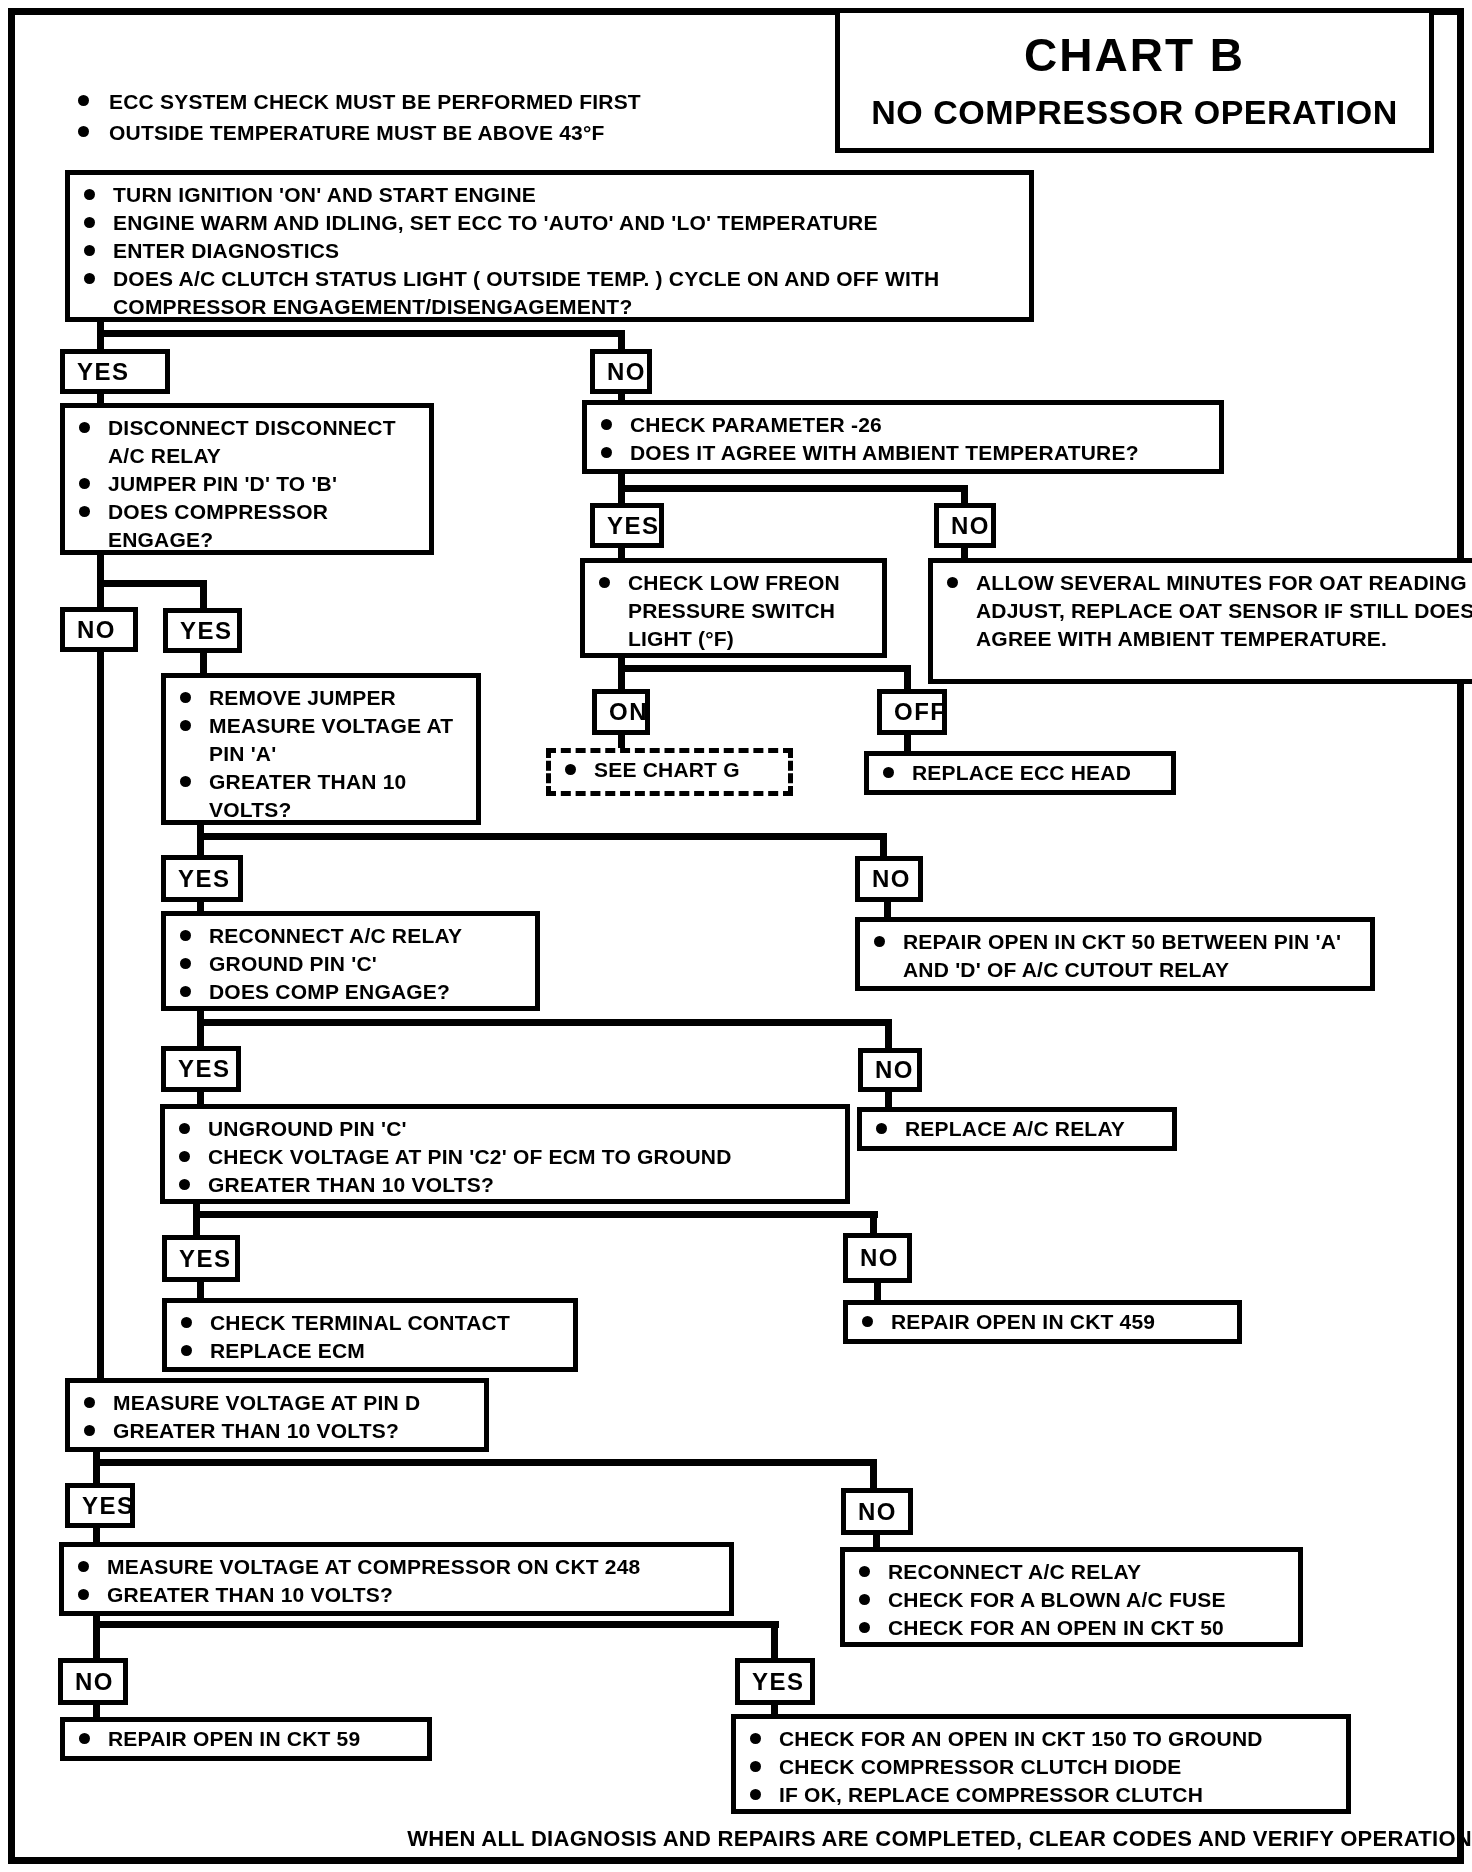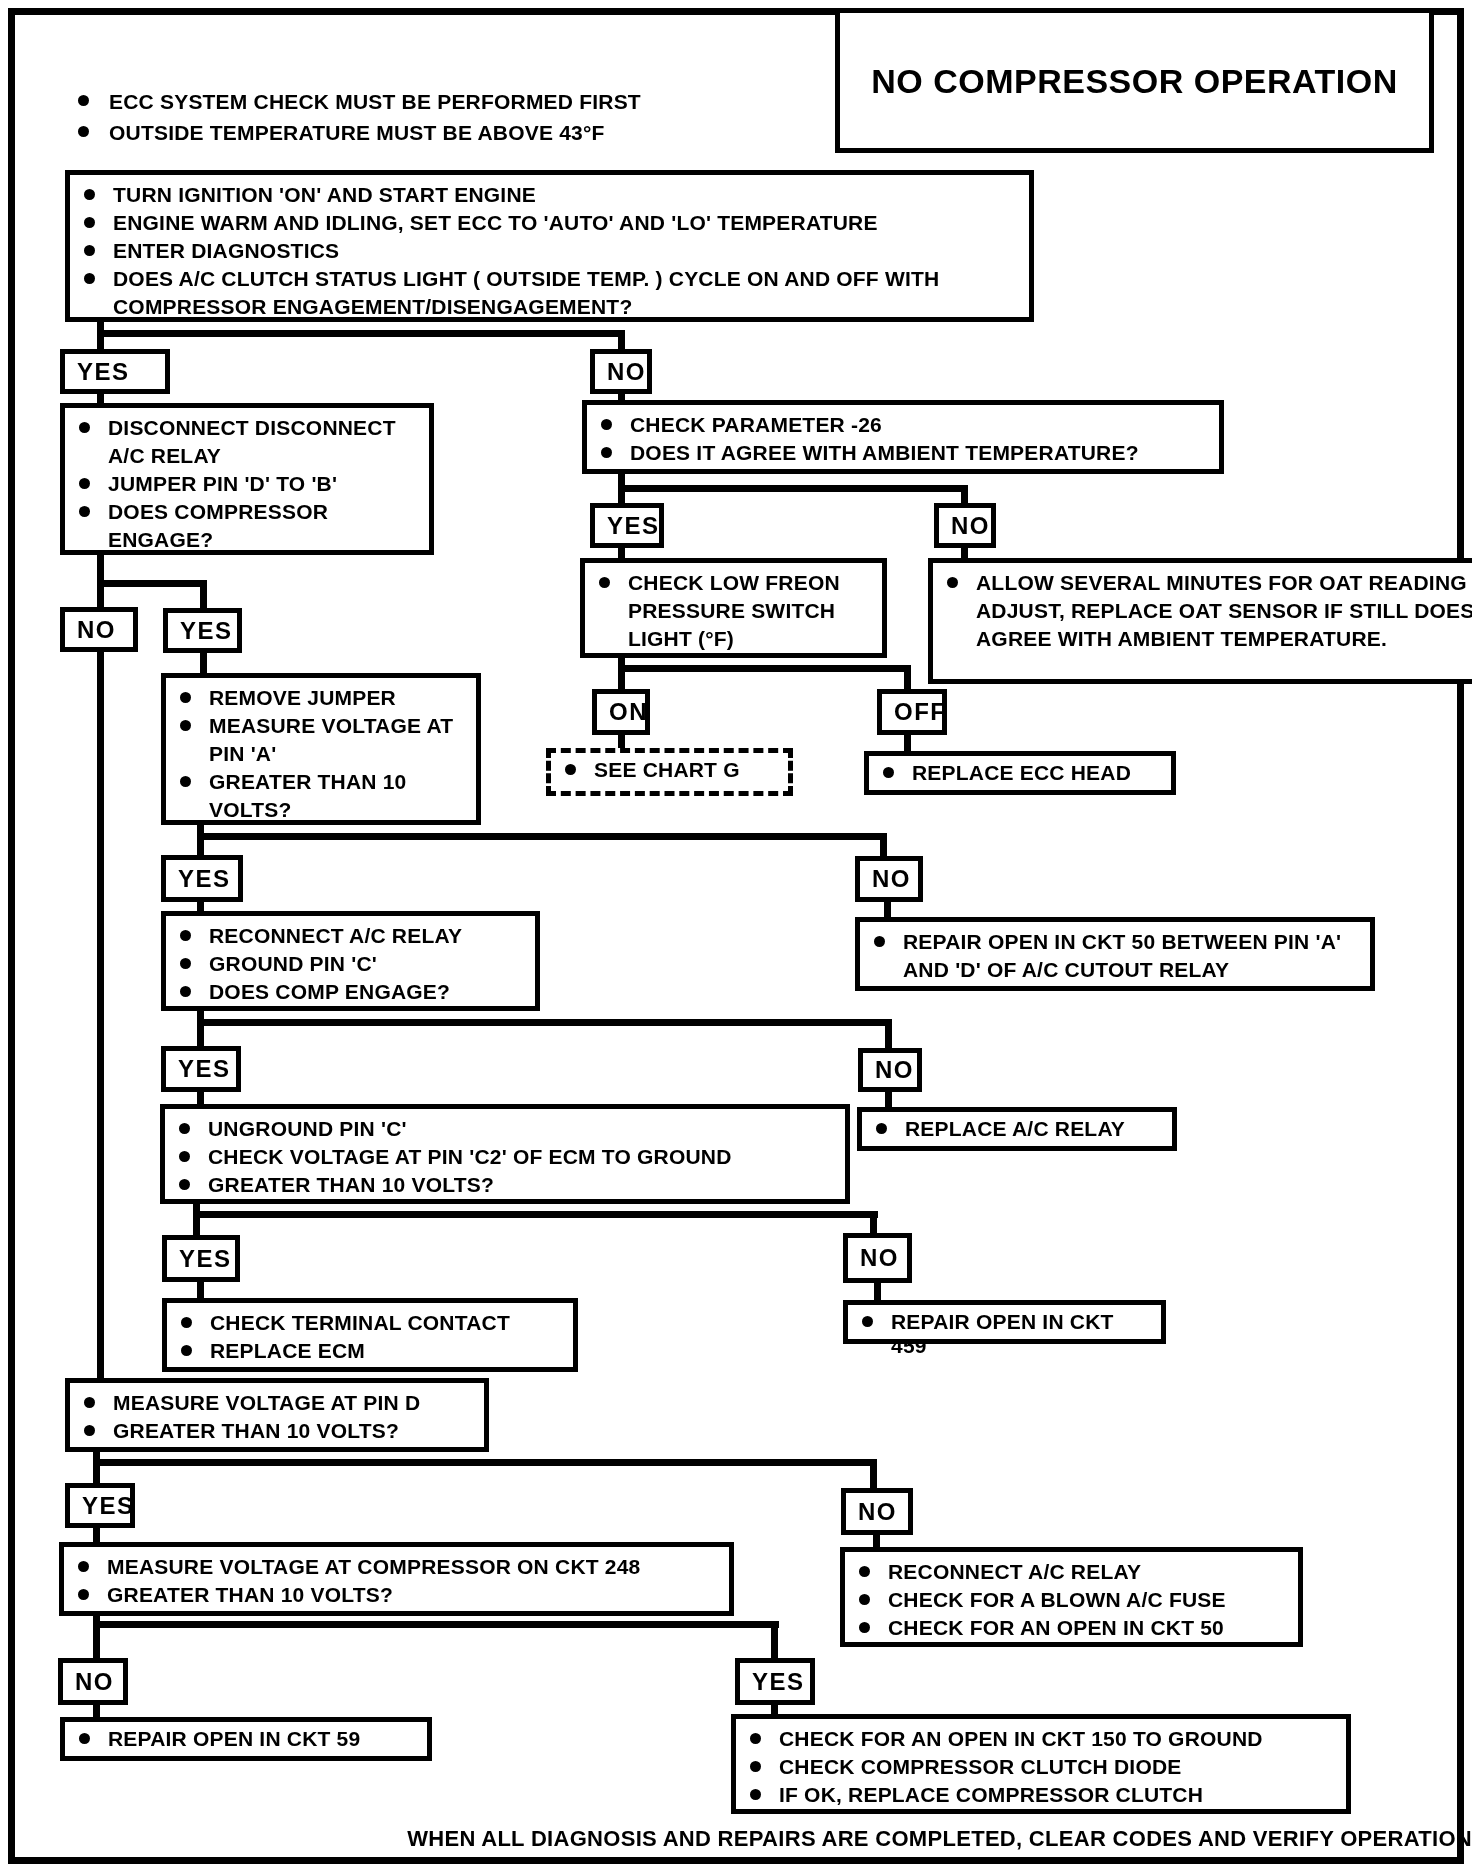--- a/index.html
+++ b/index.html
@@ -54,20 +54,21 @@
 <body>
 
 <div class="frame"></div>
 
 <div class="pre">
   <div class="bi">ECC SYSTEM CHECK MUST BE PERFORMED FIRST</div>
   <div class="bi">OUTSIDE TEMPERATURE MUST BE ABOVE 43°F</div>
 </div>
 
 <div class="titlebox">
+  <div class="t1">CHART B</div>
   <div class="t2">NO COMPRESSOR OPERATION</div>
 </div>
 
 <div class="ln" style="left:97px;top:322px;width:7px;height:12px"></div>
 <div class="ln" style="left:97px;top:330px;width:528px;height:7px"></div>
 <div class="ln" style="left:97px;top:337px;width:7px;height:12px"></div>
 <div class="ln" style="left:618px;top:330px;width:7px;height:19px"></div>
 <div class="ln" style="left:97px;top:394px;width:7px;height:9px"></div>
 <div class="ln" style="left:618px;top:394px;width:7px;height:6px"></div>
 <div class="ln" style="left:618px;top:474px;width:7px;height:11px"></div>
@@ -197,21 +198,21 @@
 </div>
 
 <div class="lab" style="left:162px;top:1235px;width:78px;height:47px">YES</div>
 <div class="lab" style="left:843px;top:1233px;width:69px;height:50px">NO</div>
 
 <div class="node" style="left:162px;top:1298px;width:416px;height:74px">
   <div class="bi">CHECK TERMINAL CONTACT</div>
   <div class="bi">REPLACE ECM</div>
 </div>
 
-<div class="node n1" style="left:843px;top:1300px;width:323px;height:44px">
+<div class="node n1" style="left:843px;top:1300px;width:399px;height:44px">
   <div class="bi">REPAIR OPEN IN CKT 459</div>
 </div>
 
 <div class="node" style="left:65px;top:1378px;width:424px;height:74px">
   <div class="bi">MEASURE VOLTAGE AT PIN D</div>
   <div class="bi">GREATER THAN 10 VOLTS?</div>
 </div>
 
 <div class="lab" style="left:65px;top:1483px;width:70px;height:45px">YES</div>
 <div class="lab" style="left:841px;top:1488px;width:72px;height:47px">NO</div>

